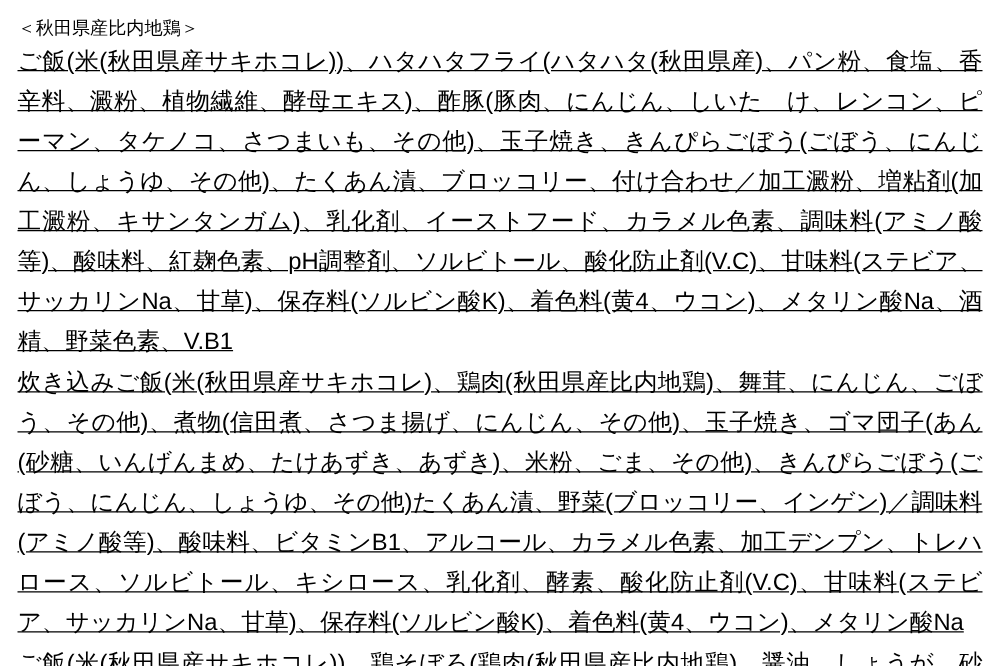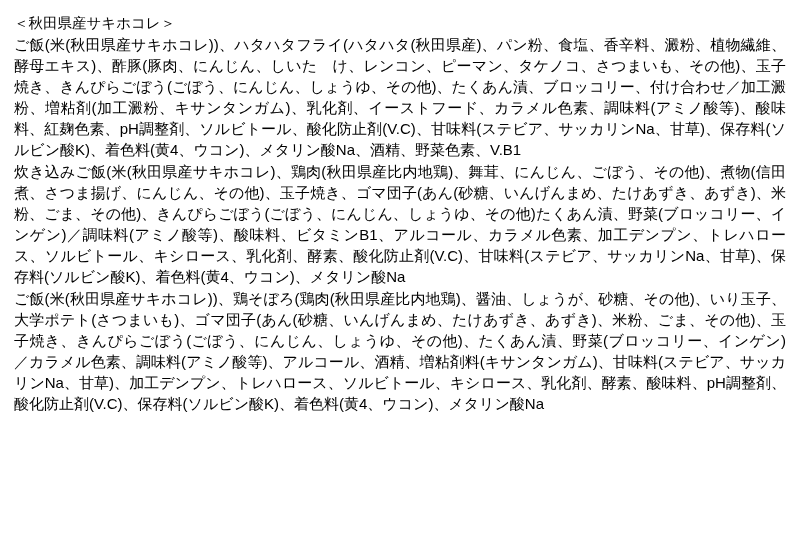--- a/index.html
+++ b/index.html
@@ -24,35 +24,36 @@
   .section {
     margin: 0 0 1px 0;
   }
   .section-title {
     font-size: 14.5px;
     line-height: 22px;
     letter-spacing: 0px;
     white-space: nowrap;
   }
   .section-body {
-    font-size: 15px;
-    line-height: 21px;
+    font-size: 19px;
+    line-height: 32px;
     text-align: justify;
     text-justify: inter-character;
     word-break: break-all;
     letter-spacing: 0px;
+    text-decoration: underline;
   }
 </style>
 </head>
 <body>
 
 <div class="page">
 
   <div class="section">
-      <div class="section-title">＜秋田県産サキホコレ＞</div>
+      <div class="section-title">＜秋田県産比内地鶏＞</div>
     <div class="section-body">ご飯(米(秋田県産サキホコレ))、ハタハタフライ(ハタハタ(秋田県産)、パン粉、食塩、香辛料、澱粉、植物繊維、酵母エキス)、酢豚(豚肉、にんじん、しいた　け、レンコン、ピーマン、タケノコ、さつまいも、その他)、玉子焼き、きんぴらごぼう(ごぼう、にんじん、しょうゆ、その他)、たくあん漬、ブロッコリー、付け合わせ／加工澱粉、増粘剤(加工澱粉、キサンタンガム)、乳化剤、イーストフード、カラメル色素、調味料(アミノ酸等)、酸味料、紅麹色素、pH調整剤、ソルビトール、酸化防止剤(V.C)、甘味料(ステビア、サッカリンNa、甘草)、保存料(ソルビン酸K)、着色料(黄4、ウコン)、メタリン酸Na、酒精、野菜色素、V.B1</div>
   </div>
 
   <div class="section">
     <div class="section-body">炊き込みご飯(米(秋田県産サキホコレ)、鶏肉(秋田県産比内地鶏)、舞茸、にんじん、ごぼう、その他)、煮物(信田煮、さつま揚げ、にんじん、その他)、玉子焼き、ゴマ団子(あん(砂糖、いんげんまめ、たけあずき、あずき)、米粉、ごま、その他)、きんぴらごぼう(ごぼう、にんじん、しょうゆ、その他)たくあん漬、野菜(ブロッコリー、インゲン)／調味料(アミノ酸等)、酸味料、ビタミンB1、アルコール、カラメル色素、加工デンプン、トレハロース、ソルビトール、キシロース、乳化剤、酵素、酸化防止剤(V.C)、甘味料(ステビア、サッカリンNa、甘草)、保存料(ソルビン酸K)、着色料(黄4、ウコン)、メタリン酸Na</div>
   </div>
 
   <div class="section">
     <div class="section-body">ご飯(米(秋田県産サキホコレ))、鶏そぼろ(鶏肉(秋田県産比内地鶏)、醤油、しょうが、砂糖、その他)、いり玉子、大学ポテト(さつまいも)、ゴマ団子(あん(砂糖、いんげんまめ、たけあずき、あずき)、米粉、ごま、その他)、玉子焼き、きんぴらごぼう(ごぼう、にんじん、しょうゆ、その他)、たくあん漬、野菜(ブロッコリー、インゲン)　／カラメル色素、調味料(アミノ酸等)、アルコール、酒精、増粘剤料(キサンタンガム)、甘味料(ステビア、サッカリンNa、甘草)、加工デンプン、トレハロース、ソルビトール、キシロース、乳化剤、酵素、酸味料、pH調整剤、酸化防止剤(V.C)、保存料(ソルビン酸K)、着色料(黄4、ウコン)、メタリン酸Na</div>
   </div>

